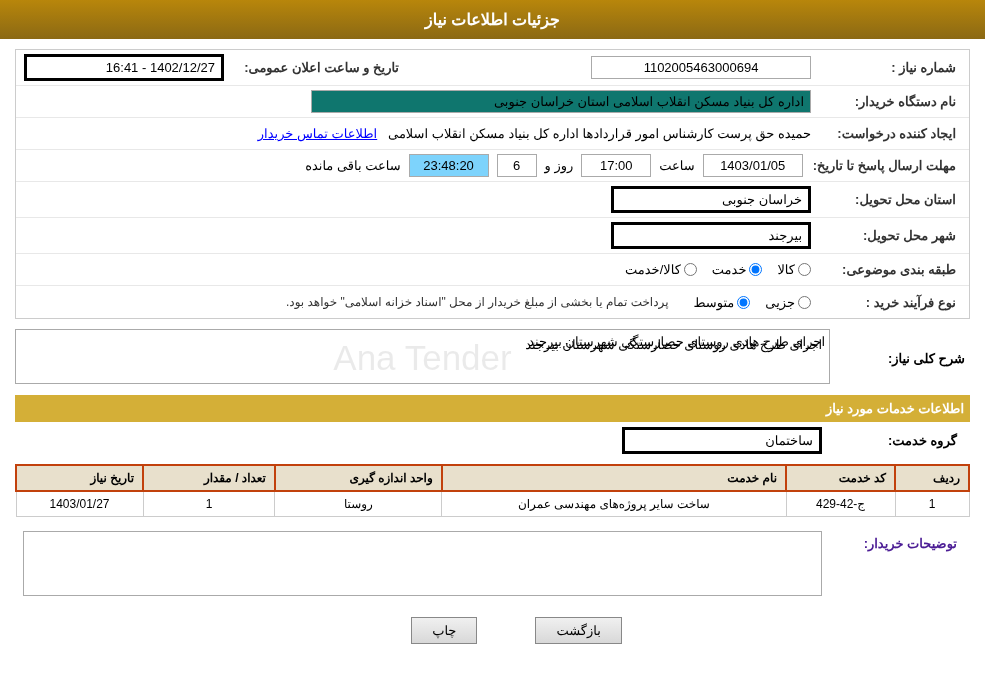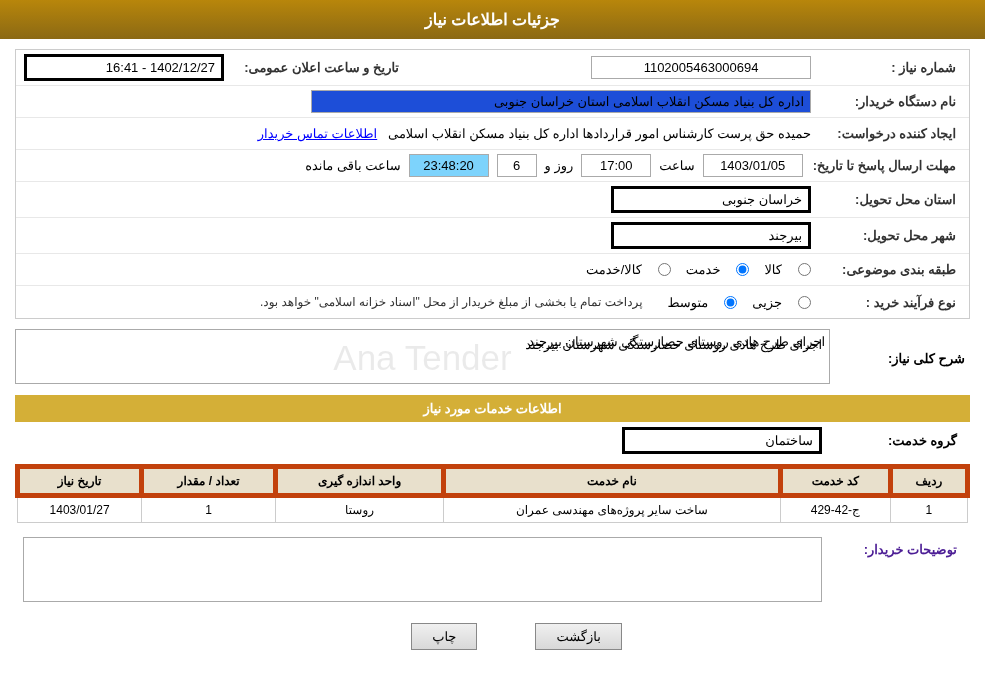--- a/index.html
+++ b/index.html
@@ -57,21 +57,21 @@
     .input-box {
       border: 3px solid #000000;
       background: #fff;
       padding: 3px 6px;
       min-width: 200px;
       text-align: right;
       display: inline-block;
     }
     .input-box-wide {
       border: 1px solid #aaa;
-      background: #1d4ed8;
+      background: #0f766e;
       padding: 3px 6px;
       width: 350px;
       text-align: right;
       display: inline-block;
     }
     .input-id {
       border: 1px solid #aaa;
       background: #fff;
       padding: 3px 6px;
       width: 220px;
@@ -102,42 +102,42 @@
       min-width: 80px;
     }
     .radio-group {
       display: flex;
       align-items: center;
       gap: 15px;
     }
     .radio-item {
       display: flex;
       align-items: center;
-      gap: 16px;
+      gap: 3px;
     }
     .sub-section-title {
       background: #d4af37;
       color: #fff;
       font-weight: bold;
-      text-align: center;
+      text-align: right;
       padding: 6px;
       font-size: 13px;
       margin-top: 8px;
     }
     .service-table {
       width: 100%;
       border-collapse: collapse;
       margin-top: 5px;
       font-size: 12px;
     }
     .service-table th {
       background: #e8e0cc;
-      border: 5px solid #c2410c;
+      border: 2px solid #c2410c;
       padding: 5px 8px;
-      text-align: center;
+      text-align: right;
       font-weight: bold;
     }
     .service-table td {
       border: 1px solid #ccc;
       padding: 5px 8px;
       text-align: center;
       background: #fff;
     }
     .bottom-buttons {
       display: flex;

